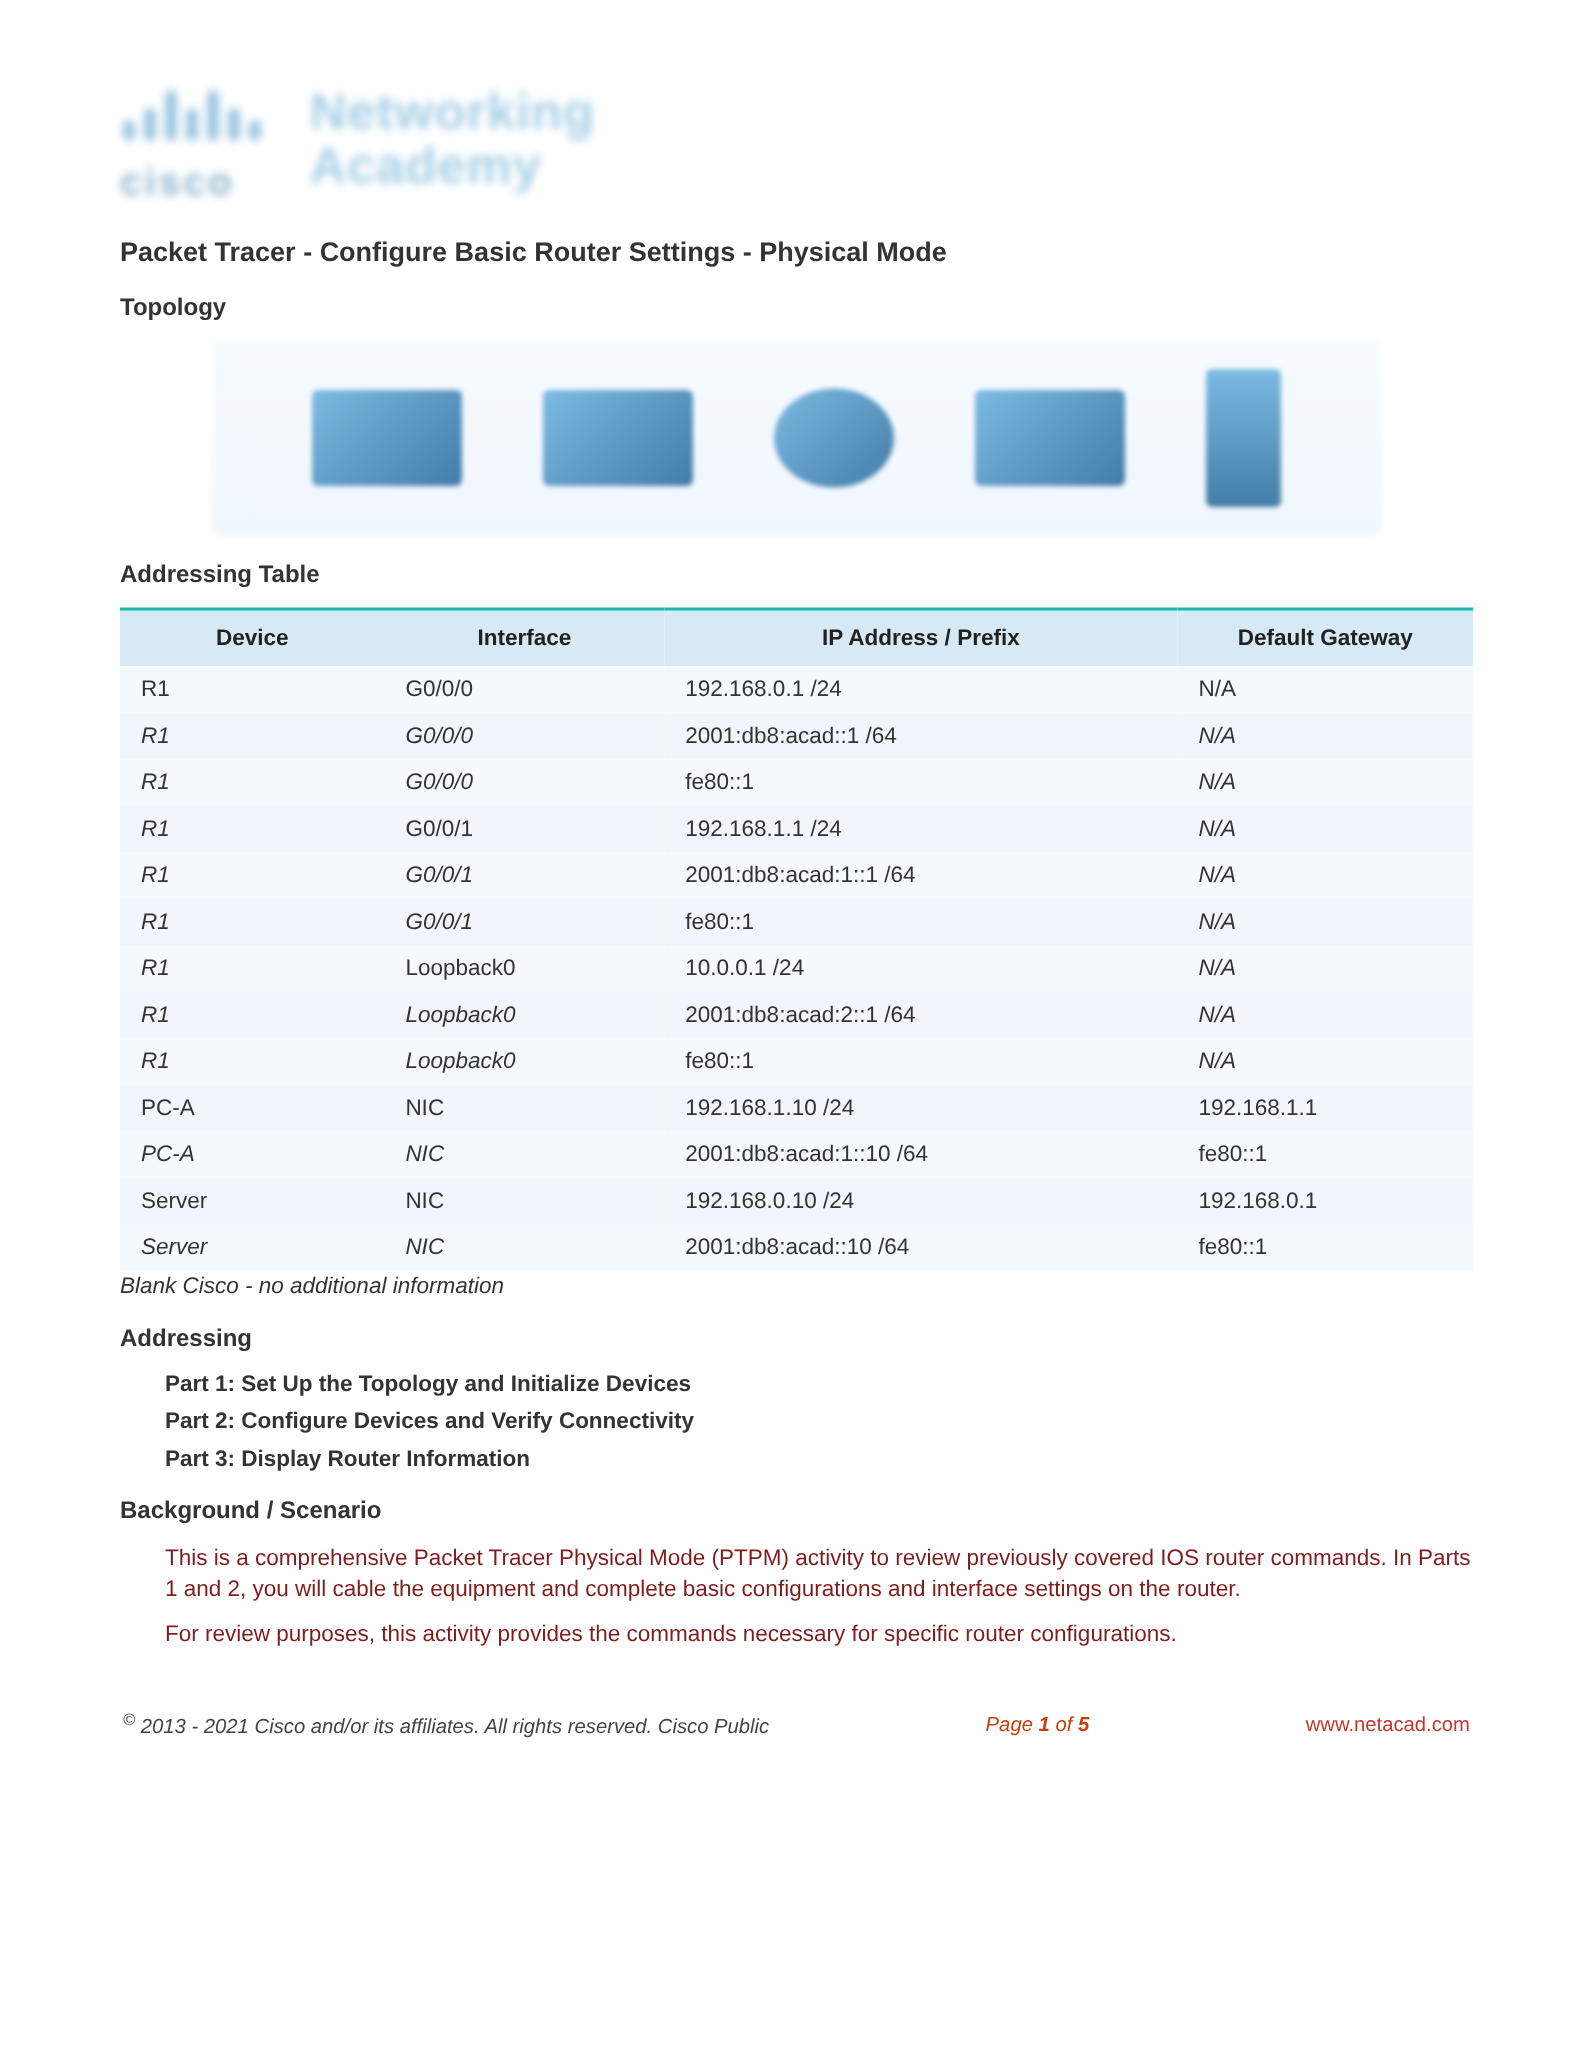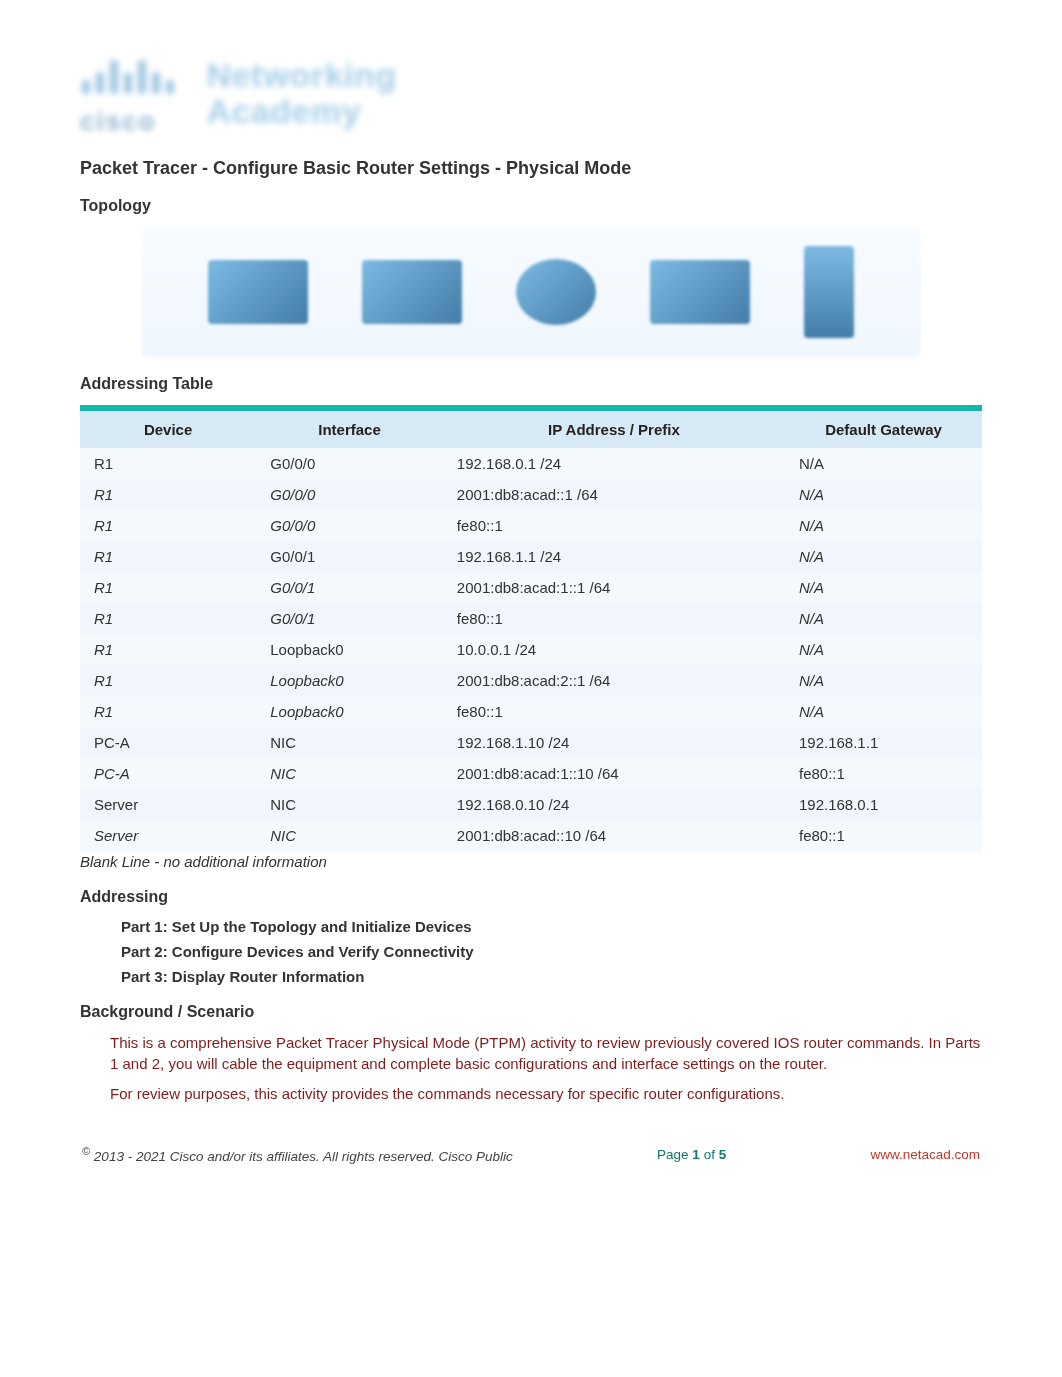--- a/index.html
+++ b/index.html
@@ -82,21 +82,21 @@
     border-collapse: collapse;
     font-size: 15px;
     margin-top: 4px;
   }
   table.addr thead th {
     background: #d8e9f6;
     color: #222;
     font-weight: 700;
     text-align: center;
     padding: 10px 12px;
-    border-top: 6px solid #14b8a6;
+    border-top: 2px solid #14b8a6;
   }
   table.addr thead th:first-child { text-align:center; }
   table.addr td {
     padding: 7px 14px;
     background: #f4f9fd;
   }
   table.addr tbody tr:nth-child(even) td { background:#f0f6fb; }
   table.addr td.device { width: 170px; }
   table.addr td.iface { width: 180px; }
   table.addr td.ip { width: 330px; }
@@ -107,39 +107,39 @@
     font-size: 15px;
     margin-top: 2px;
   }
   .objectives-list {
     margin-left: 30px;
     margin-top: 4px;
   }
   .obj-item {
     font-weight: 700;
     font-size: 15px;
-    margin: 8px 11px;
+    margin: 8px 0;
   }
   .para {
     font-size: 15px;
     line-height: 1.38;
     margin: 8px 0 10px 30px;
     color: #7f1d1d;
   }
   .footer {
     position: relative;
     margin-top: 40px;
     font-size: 13.5px;
     display: flex;
     justify-content: space-between;
     align-items:center;
     padding: 0 2px;
   }
   .footer .copy { color:#444;font-style:italic; }
-  .footer .pager { color:#0f766e; }
+  .footer .pager { color:#c2410c;font-style:italic; }
   .footer .pager b { font-weight:700; }
   .footer .link { color:#c0392b; }
   .copy-sym { font-size: 11px; vertical-align: super; }
 </style>
 </head>
 <body>
 
 <div class="page">
 
   <div class="logo-area">
@@ -260,21 +260,21 @@
         </tr>
         <tr>
           <td class="device italic">Server</td>
           <td class="iface italic">NIC</td>
           <td class="ip">2001:db8:acad::10 /64</td>
           <td class="gw">fe80::1</td>
         </tr>
       </tbody>
   </table>
 
-  <div class="blank-note">Blank Line - no additional information</div>
+  <div class="blank-note">Blank Cisco - no additional information</div>
 
   <h2 class="section">Addressing</h2>
   <div class="objectives-list" id="obj-list">
       <div class="obj-item">Part 1: Set Up the Topology and Initialize Devices</div>
       <div class="obj-item">Part 2: Configure Devices and Verify Connectivity</div>
       <div class="obj-item">Part 3: Display Router Information</div>
     </div>
 
   <h2 class="section">Background / Scenario</h2>
   <div id="bg-paras">

